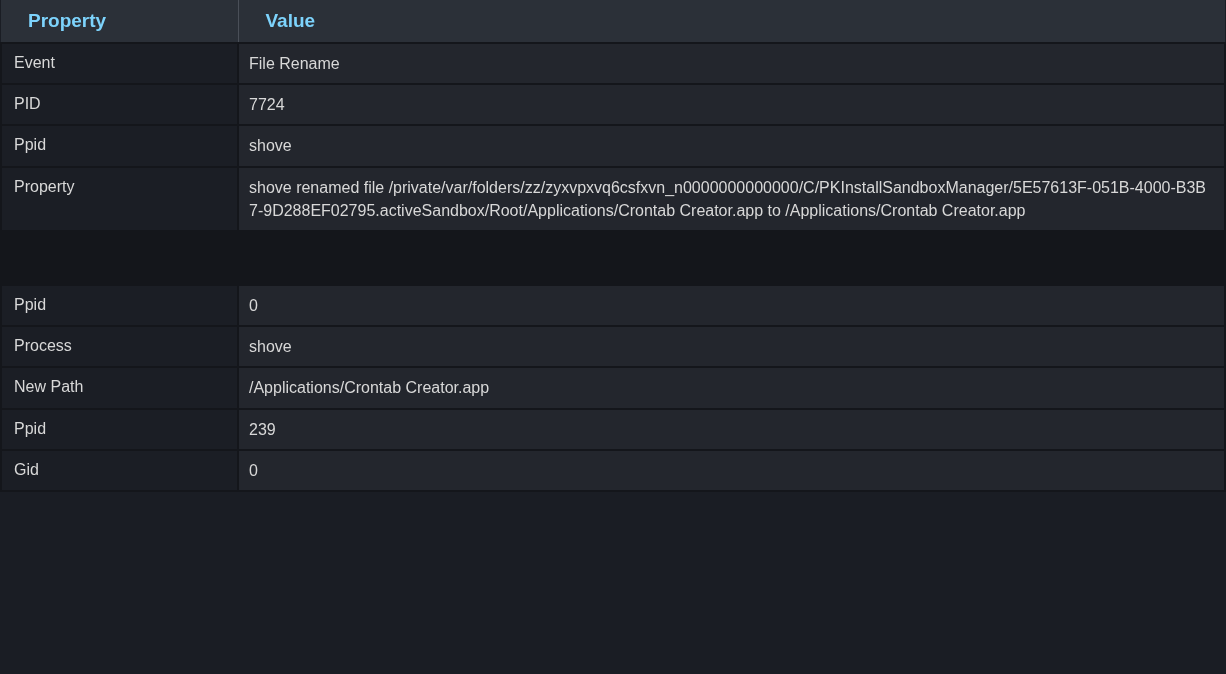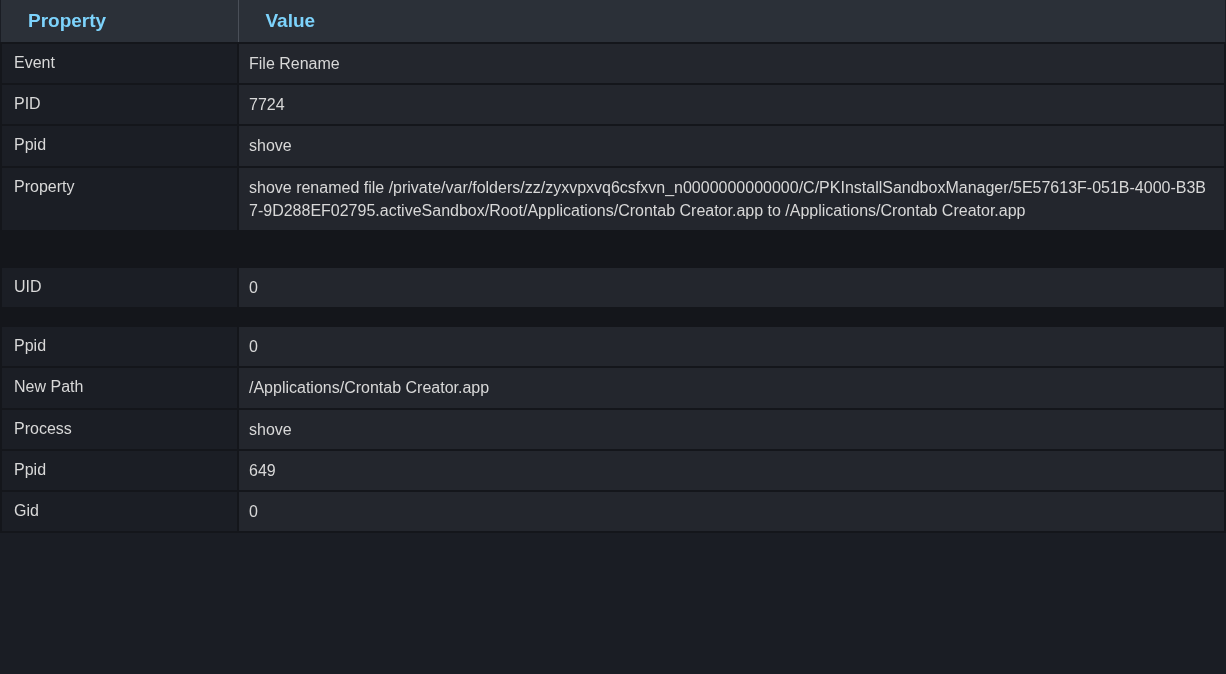--- a/index.html
+++ b/index.html
@@ -101,42 +101,38 @@
     </tr>
     <tr class="data-row">
       <td class="prop-cell">Property</td>
       <td class="val-cell">shove renamed file /private/var/folders/zz/zyxvpxvq6csfxvn_n0000000000000/C/PKInstallSandboxManager/5E57613F-051B-4000-B3B7-9D288EF02795.activeSandbox/Root/Applications/Crontab Creator.app to /Applications/Crontab Creator.app</td>
     </tr>
     <tr class="data-row">
       <td class="spacer-cell"></td>
       <td class="spacer-cell"></td>
     </tr>
     <tr class="data-row">
-      <td class="prop-cell">UID</td>
-      <td class="val-cell">0</td>
-    </tr>
-    <tr class="data-row">
       <td class="spacer-small"></td>
       <td class="spacer-small"></td>
     </tr>
     <tr class="data-row">
       <td class="prop-cell">Ppid</td>
       <td class="val-cell">0</td>
     </tr>
     <tr class="data-row">
+      <td class="prop-cell">Process</td>
+      <td class="val-cell">shove</td>
+    </tr>
+    <tr class="data-row">
       <td class="prop-cell">New Path</td>
       <td class="val-cell">/Applications/Crontab Creator.app</td>
     </tr>
     <tr class="data-row">
-      <td class="prop-cell">Process</td>
-      <td class="val-cell">shove</td>
-    </tr>
-    <tr class="data-row">
       <td class="prop-cell">Ppid</td>
-      <td class="val-cell">649</td>
+      <td class="val-cell">239</td>
     </tr>
     <tr class="data-row">
       <td class="prop-cell">Gid</td>
       <td class="val-cell">0</td>
     </tr>
 
   </tbody>
 </table>
 
 </body></html>

